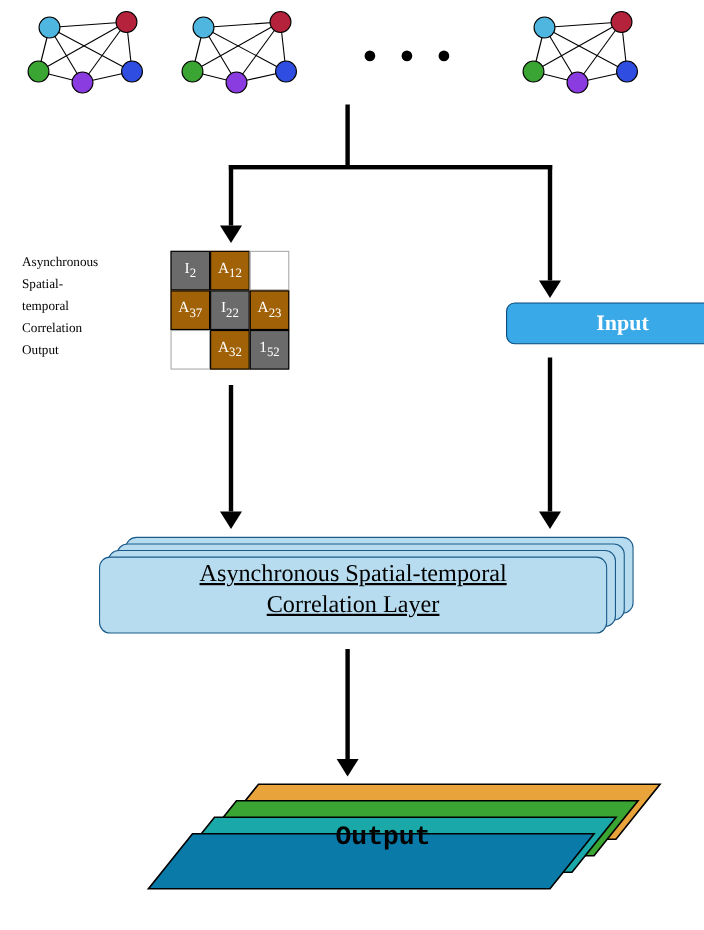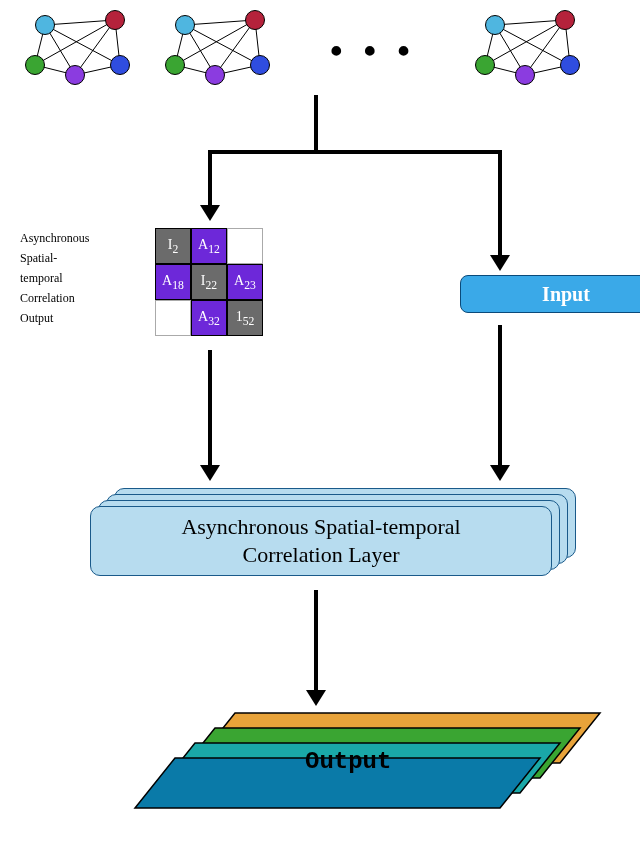--- a/index.html
+++ b/index.html
@@ -65,21 +65,21 @@
     border: 1px solid #000;
     box-sizing: border-box;
     display: flex;
     align-items: center;
     justify-content: center;
     font-size: 14px;
     color: white;
     font-family: "Times New Roman", serif;
   }
   .cell-gray { background: #6b6b6b; }
-  .cell-purple { background: #6d28d9; }
+  .cell-purple { background: #a16207; }
   .cell-white { background: white; color: black; border: 1px solid #aaa; }
   
   .input-box {
     position: absolute;
     background: #3aa9e8;
     border: 1.5px solid #0a4a7a;
     border-radius: 8px;
     color: white;
     font-weight: bold;
     font-size: 20px;
@@ -91,26 +91,27 @@
   
   .layer-stack {
     position: absolute;
   }
   .layer {
     position: absolute;
     background: #b7dcef;
     border: 1.5px solid #1a5a8a;
     border-radius: 10px;
     display: flex;
-    align-items: center;
+    align-items: flex-start;
     justify-content: center;
     font-size: 22px;
     text-align: center;
     font-family: "Times New Roman", serif;
     line-height: 28px;
+    text-decoration: underline;
   }
   
   .output-stack { position: absolute; }
   .output-label {
     position: absolute;
     font-weight: bold;
     font-size: 24px;
     font-family: Liberation Mono, monospace;
   }
 </style>
@@ -198,21 +199,21 @@
 
   <div class="matrix" style="left:145px; top:218px;">
     <div class="cell cell-gray">
         <span><span>I</span><sub>2</sub></span>
       </div>
     <div class="cell cell-purple">
         <span><span>A</span><sub>12</sub></span>
       </div>
     <div class="cell cell-white"></div>
     <div class="cell cell-purple">
-        <span><span>A</span><sub>18</sub></span>
+        <span><span>A</span><sub>37</sub></span>
       </div>
     <div class="cell cell-gray">
         <span><span>I</span><sub>22</sub></span>
       </div>
     <div class="cell cell-purple">
         <span><span>A</span><sub>23</sub></span>
       </div>
     <div class="cell cell-white"></div>
     <div class="cell cell-purple">
         <span><span>A</span><sub>32</sub></span>

